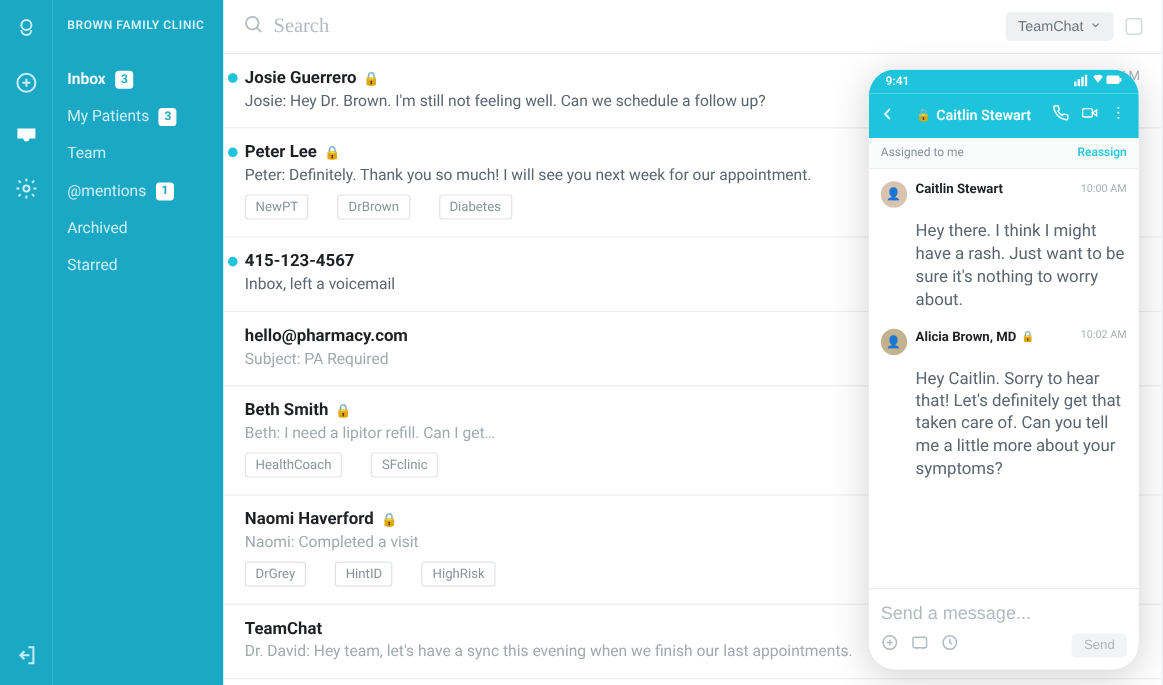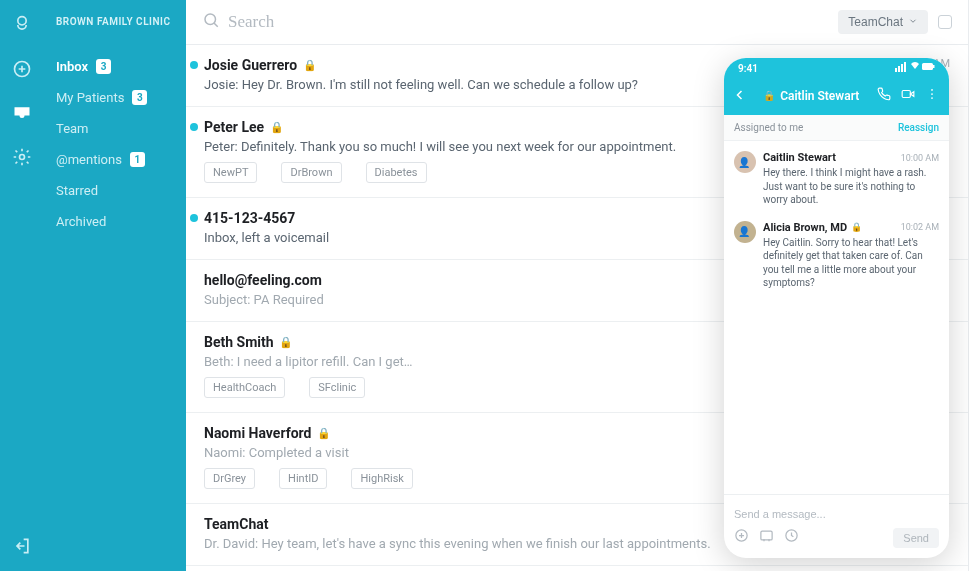--- a/index.html
+++ b/index.html
@@ -267,35 +267,35 @@
   font-weight: 700;
   color: #1e2024;
 }
 .msg .mlock { font-size: 9px; color: #ced4da; }
 .msg .mtime {
   font-size: 9px;
   color: #a9b1b8;
   margin-left: auto;
 }
 .msg .mtext {
-  font-size: 10px;
+  font-size: 14px;
   color: #5a6570;
-  margin-top: 2px;
+  margin-top: 20px;
   line-height: 1.35;
 }
 .msg .mcol { flex: 1; }
 .phone .compose {
   border-top: 1px solid #eceff1;
   padding: 8px 10px 10px;
 }
 .compose input {
   width: 100%;
   border: none;
   outline: none;
-  font-size: 11px;
+  font-size: 15px;
   color: #444;
   padding: 4px 0 8px;
 }
 .compose input::placeholder { color: #b3bac1; }
 .compose .crow {
   display: flex;
   align-items: flex-start;
   gap: 10px;
 }
 .compose .crow svg { width: 15px; height: 15px; color: #b3bac1; }
@@ -355,24 +355,24 @@
       <span class="badge">3</span>
     </div>
     <div class="side-item">
       <span>Team</span>
     </div>
     <div class="side-item">
       <span>@mentions</span>
       <span class="badge">1</span>
     </div>
     <div class="side-item">
+      <span>Archived</span>
+    </div>
+    <div class="side-item">
       <span>Starred</span>
-    </div>
-    <div class="side-item">
-      <span>Archived</span>
     </div>
   </div>
 
   <div class="main">
     <div class="topbar">
       <div class="search-wrap">
         <span>
           <svg viewBox="0 0 24 24" fill="none" stroke="currentColor" stroke-width="2">
               <circle cx="11" cy="11" r="7"></circle>
               <path d="M21 21l-5-5"></path>
@@ -414,21 +414,21 @@
         </div>
         <div class="thread">
           <span class="dot"></span>
           <div class="title">
             <span>415-123-4567</span>
           </div>
           <div class="preview">Inbox, left a voicemail</div>
         </div>
         <div class="thread read">
           <div class="title">
-            <span>hello@feeling.com</span>
+            <span>hello@pharmacy.com</span>
           </div>
           <div class="preview">Subject: PA Required</div>
         </div>
         <div class="thread read">
           <div class="title">
             <span>Beth Smith</span>
             <span class="lock">🔒</span>
           </div>
           <div class="preview">Beth: I need a lipitor refill. Can I get…</div>
           <div class="tags">

